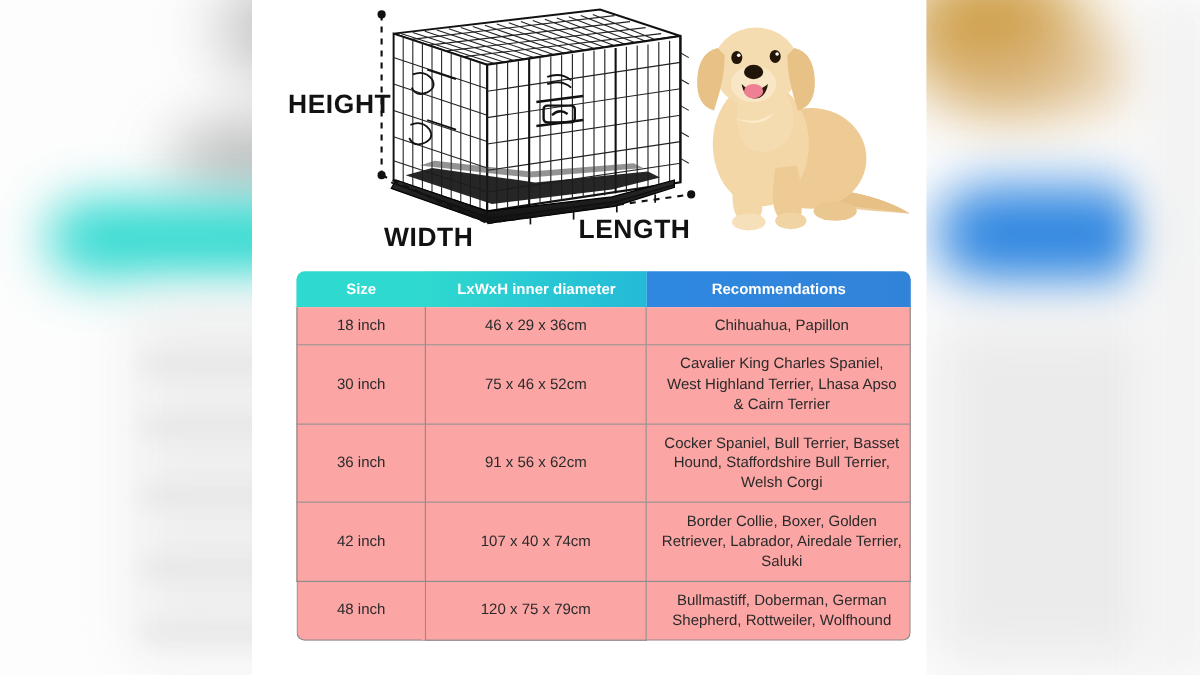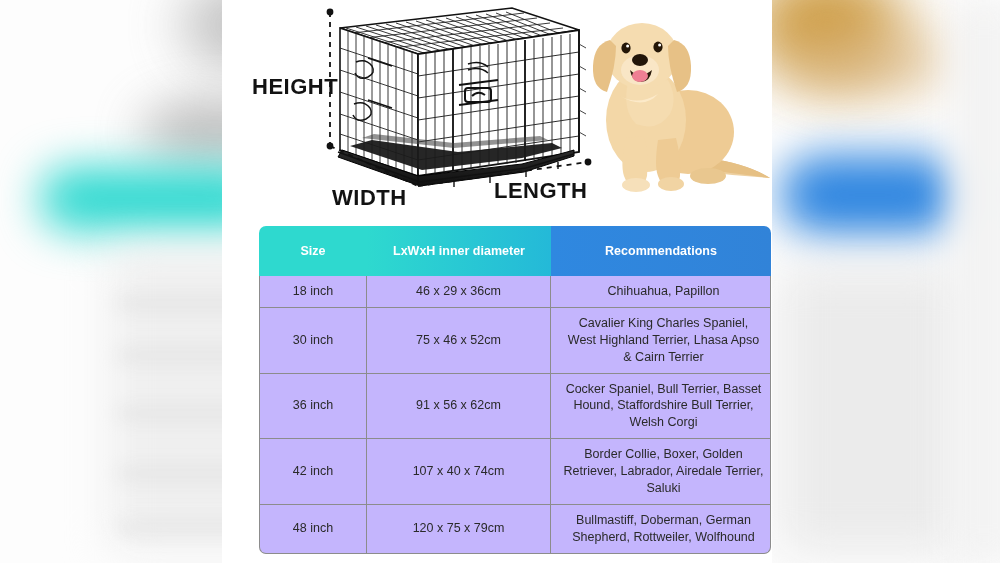--- a/index.html
+++ b/index.html
@@ -69,21 +69,21 @@
     background: #ebebeb; filter: blur(24px); border-radius: 14px;
   }
   .br-edge {
     left: 182px; top: 0; width: 60px; height: 563px;
     background: #f2f2f2; filter: blur(18px); border-radius: 0;
   }
 
   
   #content {
     position: absolute;
-    left: 222px; top: 0;
+    left: 210px; top: 0;
     width: 550px; height: 563px;
     background: #ffffff;
   }
 
   
   #diagram {
     position: absolute;
     left: 0; top: 0;
     width: 550px; height: 222px;
   }
@@ -108,21 +108,21 @@
     width: 488px;
     border-collapse: separate;
     border-spacing: 0;
     table-layout: fixed;
   }
   #size-table thead th {
     color: #ffffff;
     font-size: 12.5px;
     font-weight: bold;
     height: 30px;
-    padding: 10px 4px;
+    padding: 0 4px;
     text-align: center;
     vertical-align: middle;
     border: none;
   }
   #size-table thead th.h-size {
     background: linear-gradient(90deg, #2ed9cf 0%, #2ed9cf 100%);
     border-top-left-radius: 7px;
     width: 100px;
   }
   #size-table thead th.h-dim {
@@ -134,21 +134,21 @@
     background: linear-gradient(90deg, #2f88e0 0%, #3183d8 100%);
     border-top-right-radius: 7px;
     width: 212px;
   }
 
   #size-table tbody td {
     font-size: 12.5px;
     color: #2a2a2a;
     border-bottom: 1px solid #8c8c8c;
     border-right: 1px solid #8c8c8c;
-    background: #c4b5fd;
+    background: #fca5a5;
     padding: 7px 6px;
     vertical-align: middle;
     line-height: 1.35;
   }
   #size-table tbody td.c-size,
   #size-table tbody td.c-dim {
     text-align: center;
     white-space: nowrap;
   }
   #size-table tbody td.c-size { border-left: 1px solid #8c8c8c; }

